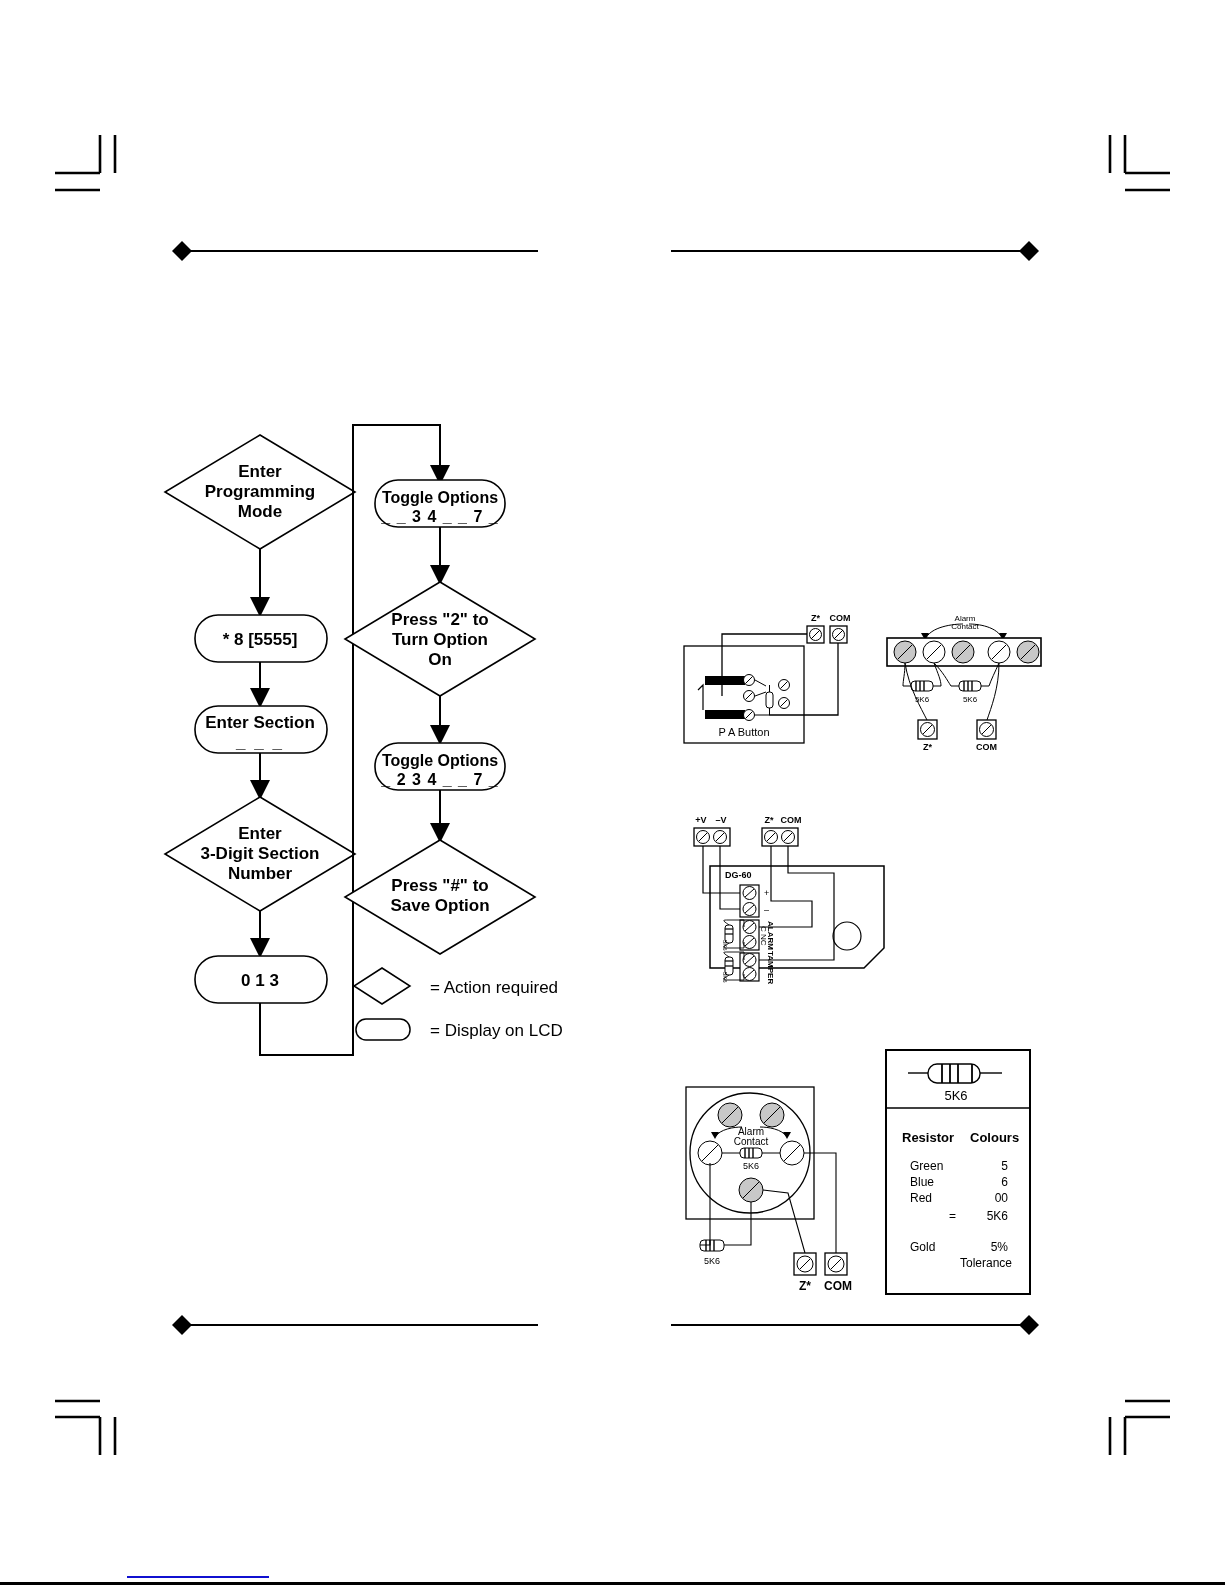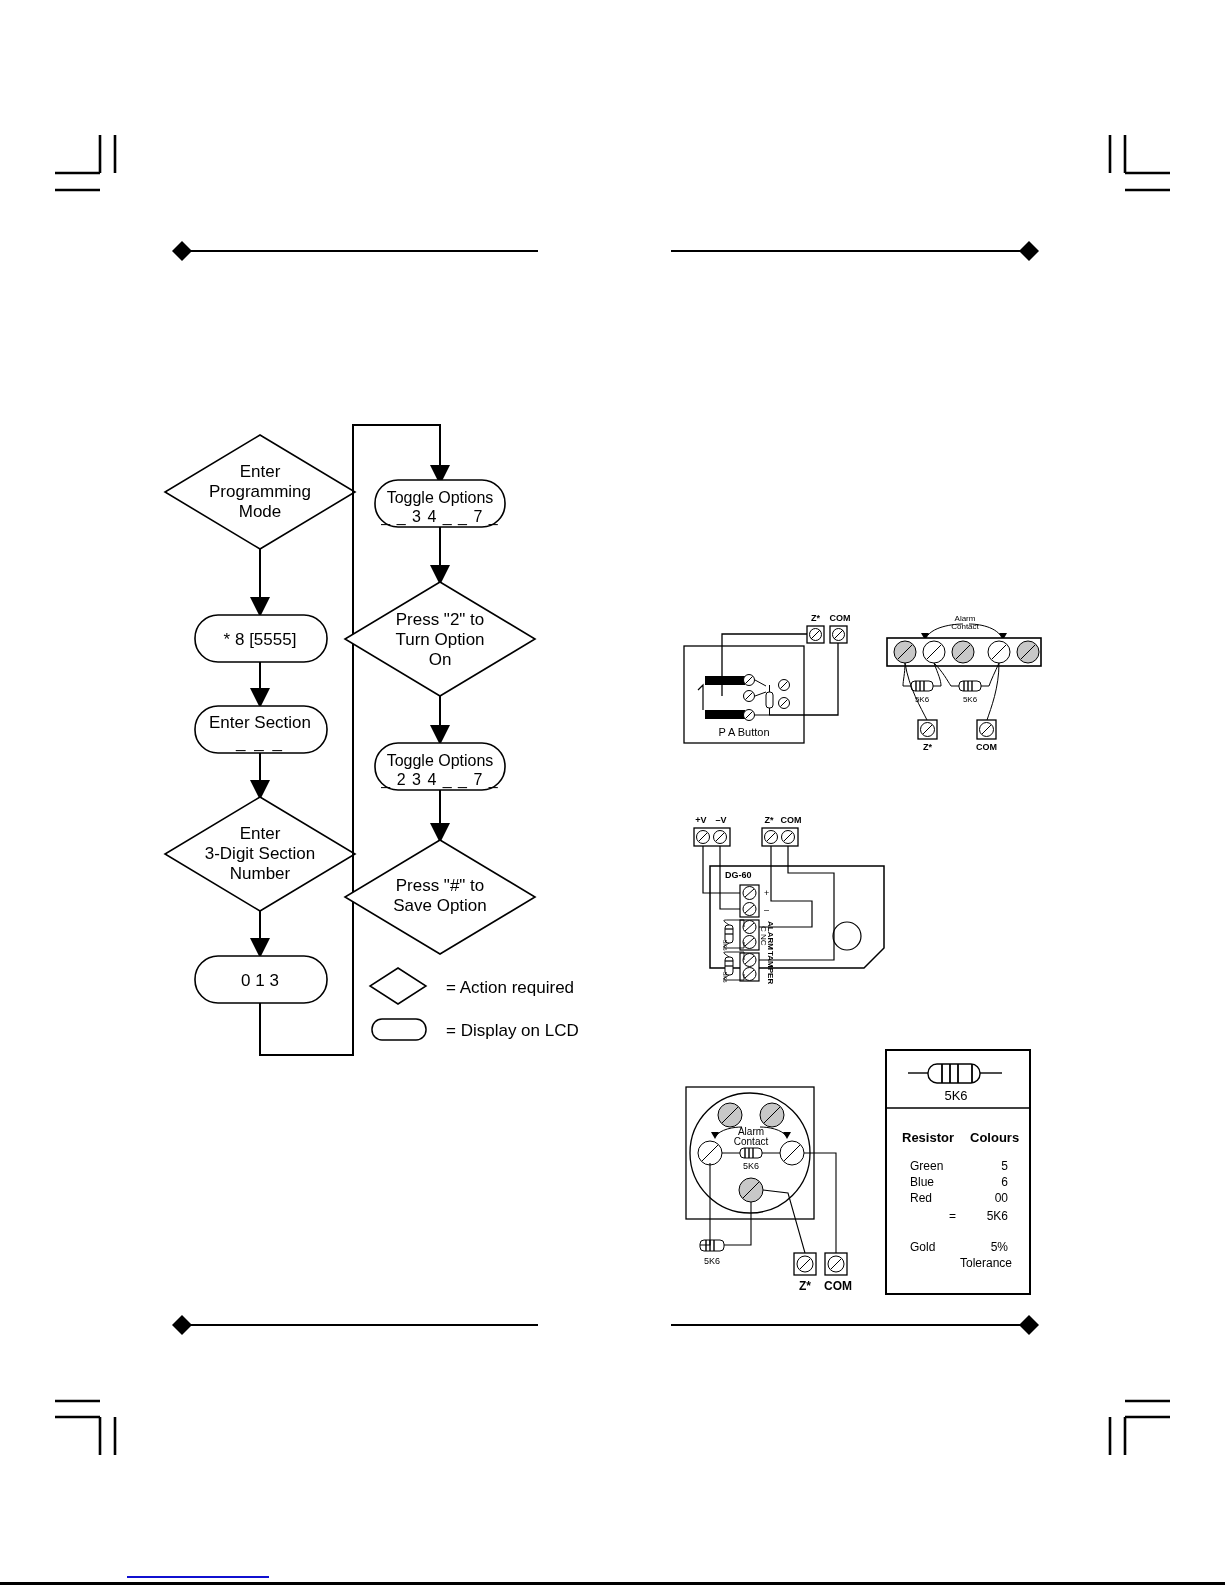--- a/index.html
+++ b/index.html
@@ -72,21 +72,21 @@
 </svg>
 </div>
 
 <div class="abs" style="left:668px;top:1312px;">
 <svg width="385" height="26" viewBox="0 0 385 26">
   <line x1="3" y1="13" x2="355" y2="13" stroke="#000" stroke-width="2.2"></line>
   <polygon points="351,13 361,3 371,13 361,23" fill="#000"></polygon>
 </svg>
 </div>
 
-<div class="abs" style="left:165px;top:425px;">
+<div class="abs" style="left:165px;top:425px;font-weight:bold;">
 <svg width="420" height="640" viewBox="0 0 420 640">
   <defs>
     <marker id="ah" markerWidth="10" markerHeight="10" refX="5" refY="5" orient="auto">
       <polygon points="0,0 10,5 0,10" fill="#000"></polygon>
     </marker>
   </defs>
 
   <g>
     <polygon points="95,10 190,67 95,124 0,67" fill="#fff" stroke="#000" stroke-width="1.6"></polygon>
   </g>
@@ -155,21 +155,21 @@
   <text class="fcText" x="275" y="240" text-anchor="middle" font-size="17">On</text>
 
   <text class="fcText" x="275" y="341" text-anchor="middle" font-size="16">Toggle Options</text>
   <text class="fcText" x="275" y="360" text-anchor="middle" font-size="16" letter-spacing="1">_ 2 3 4 _ _ 7 _</text>
 
   <text class="fcText" x="275" y="466" text-anchor="middle" font-size="17">Press "#" to</text>
   <text class="fcText" x="275" y="486" text-anchor="middle" font-size="17">Save Option</text>
 </svg>
 </div>
 
-<div class="abs" style="left:368px;top:965px;">
+<div class="abs" style="left:352px;top:965px;">
 <svg width="215" height="85" viewBox="0 0 215 85">
   <polygon points="30,3 58,21 30,39 2,21" fill="#fff" stroke="#000" stroke-width="1.5"></polygon>
   <text class="fcText" x="78" y="28" font-size="17">= Action required</text>
 
   <rect x="4" y="54" width="54" height="21" rx="10" ry="10" fill="#fff" stroke="#000" stroke-width="1.5"></rect>
   <text class="fcText" x="78" y="71" font-size="17">= Display on LCD</text>
 </svg>
 </div>
 
 <div class="abs" style="left:672px;top:608px;">

